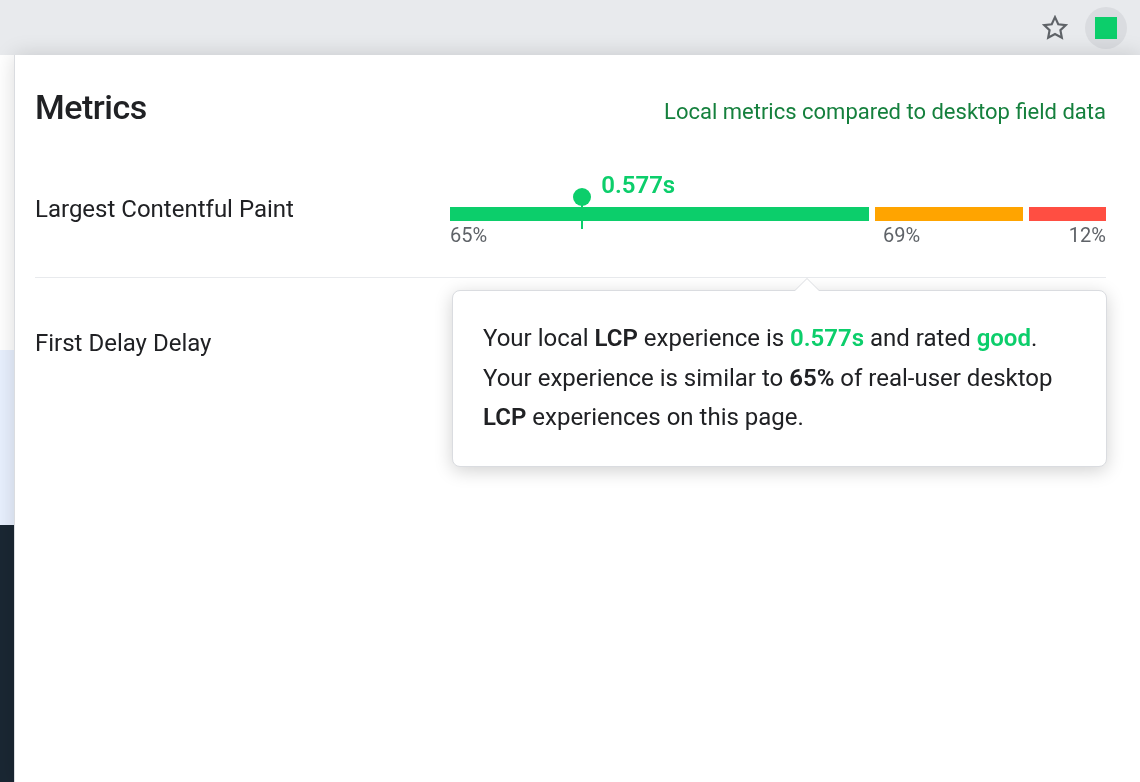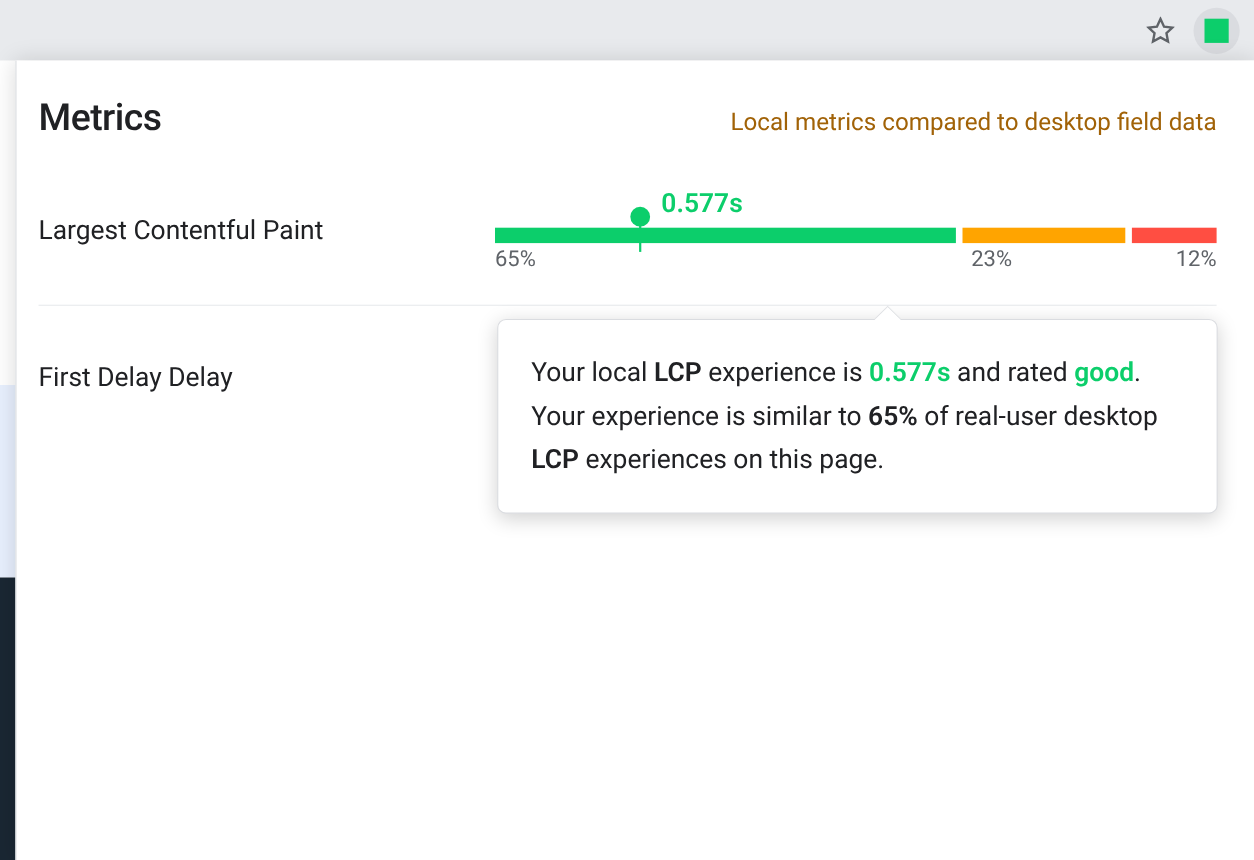--- a/index.html
+++ b/index.html
@@ -40,21 +40,21 @@
     top:55px;left:14px;right:0;bottom:0;
     background:#fff;
     border:1px solid #dadce0;
     border-top:none;border-right:none;border-bottom:none;
     box-shadow:0 0 20px rgba(0,0,0,.15);
     padding:26px 34px 32px 20px;
     display:flex;flex-direction:column;
   }
   .panel-head{display:flex;align-items:baseline;justify-content:space-between;margin:6px 0 18px 0;}
   .panel-title{font-size:34px;font-weight:550;color:#202124;letter-spacing:-0.5px;}
-  .panel-sub{font-size:22px;color:#a16207;margin-left:28px;}
+  .panel-sub{font-size:22px;color:#15803d;margin-left:28px;}
   .metric{
     display:flex;
     align-items:center;
     border-bottom:1px solid #e8eaed;
     padding:18px 0 22px 0;
     position:relative;
   }
   .metric:first-of-type{background:#f8f9fa;margin:0 -34px 0 -20px;padding-left:20px;padding-right:34px;}
   .metric:last-of-type{border-bottom:none;padding-bottom:28px;}
   .metric-name{
@@ -130,21 +130,21 @@
       <div class="marker" style="left:20%;background:#0cce6b;">
         <div class="marker-dot" style="background:#0cce6b;"></div>
       </div>
       <div class="bar-track">
         <div class="seg" style="flex:65;background:#0cce6b;"></div>
         <div class="seg" style="flex:23;background:#ffa400;"></div>
         <div class="seg" style="flex:12;background:#ff4e42;"></div>
       </div>
       <div class="pct-row">
         <span style="left:0">65%</span>
-        <span style="left:66%">23%</span>
+        <span style="left:66%">69%</span>
         <span style="right:0">12%</span>
       </div>
     </div>
   </div>
 
   <div class="metric" style="min-height:140px;">
     <div class="metric-name">First Delay Delay</div>
     <div class="chart"></div>
   </div>
 

